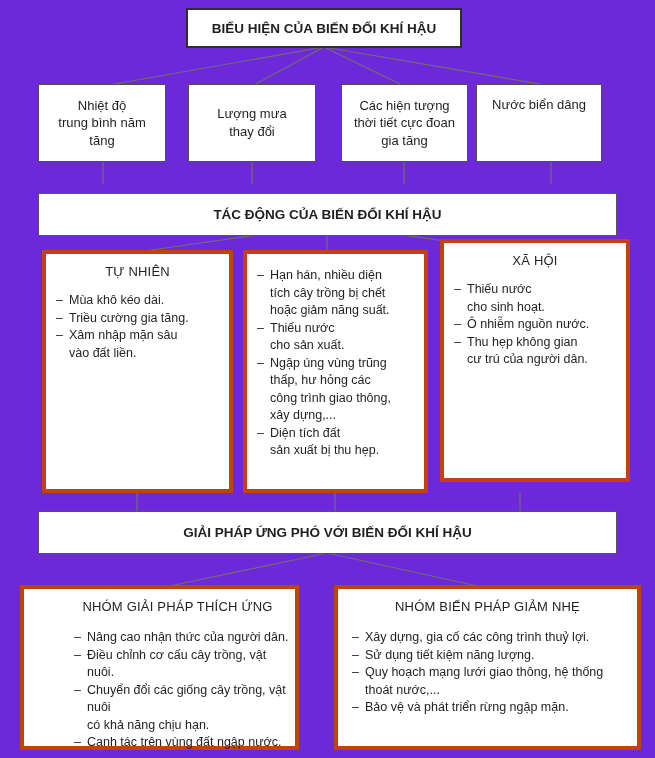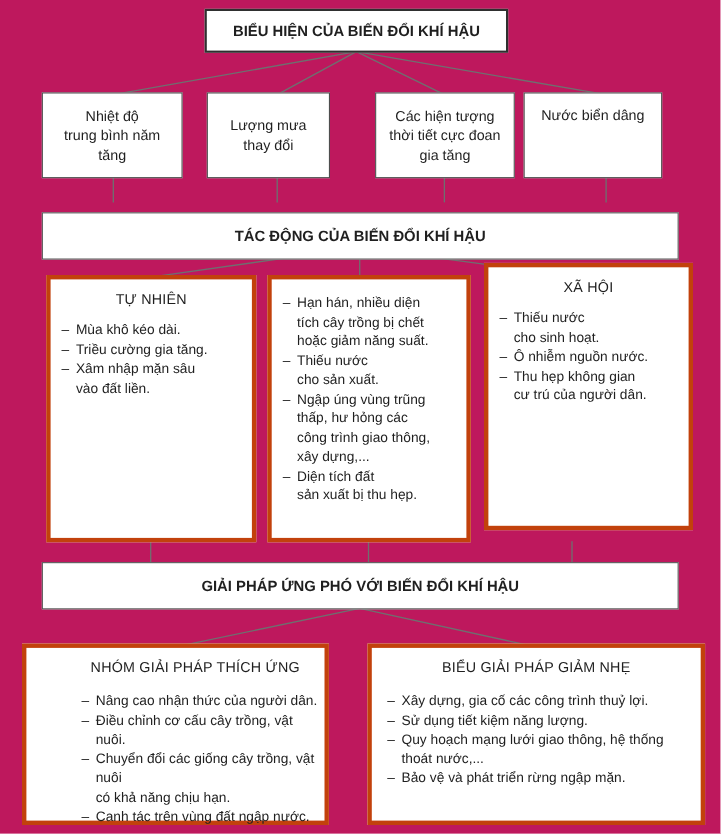--- a/index.html
+++ b/index.html
@@ -1,20 +1,20 @@
 <!DOCTYPE html>
 <html><head>
 <meta charset="utf-8">
 <style>
   html, body { margin: 0; padding: 0; background: #ffffff; }
   .stage {
     position: relative;
     width: 655px;
     height: 758px;
-    background: #be185d;
+    background: #6d28d9;
     font-family: "Liberation Sans", "DejaVu Sans", sans-serif;
     color: #1f1f1f;
     overflow: hidden;
   }
   .connectors {
     position: absolute;
     left: 0; top: 0;
     width: 655px; height: 758px;
     z-index: 0;
   }
@@ -102,21 +102,21 @@
 
   <div class="box title-box">
     <span>BIỂU HIỆN CỦA BIẾN ĐỔI KHÍ HẬU</span>
   </div>
 
   <div class="box man-box" style="left:38px;width:128px;">
     <span class="label">Nhiệt độ
 trung bình năm
 tăng</span>
   </div>
-  <div class="box man-box" style="left:188px;width:112px;">
+  <div class="box man-box" style="left:188px;width:128px;">
     <span class="label">Lượng mưa
 thay đổi</span>
   </div>
   <div class="box man-box" style="left:341px;width:127px;">
     <span class="label">Các hiện tượng
 thời tiết cực đoan
 gia tăng</span>
   </div>
   <div class="box man-box top-align" style="left:476px;width:126px;">
     <span class="label">Nước biển dâng</span>
@@ -228,21 +228,21 @@
         </li>
 
         <li class="list-item">
           <span class="dash">–</span>
           <span class="item-text">Canh tác trên vùng đất ngập nước.</span>
         </li>
       </ul>
   </div>
 
   <div class="box group-box solution solution-box" style="left:334px;width:307px;">
-    <div class="group-heading">BIỂU GIẢI PHÁP GIẢM NHẸ</div>
+    <div class="group-heading">NHÓM BIẾN PHÁP GIẢM NHẸ</div>
     <ul class="item-list">
 
         <li class="list-item">
           <span class="dash">–</span>
           <span class="item-text">Xây dựng, gia cố các công trình thuỷ lợi.</span>
         </li>
 
         <li class="list-item">
           <span class="dash">–</span>
           <span class="item-text">Sử dụng tiết kiệm năng lượng.</span>

